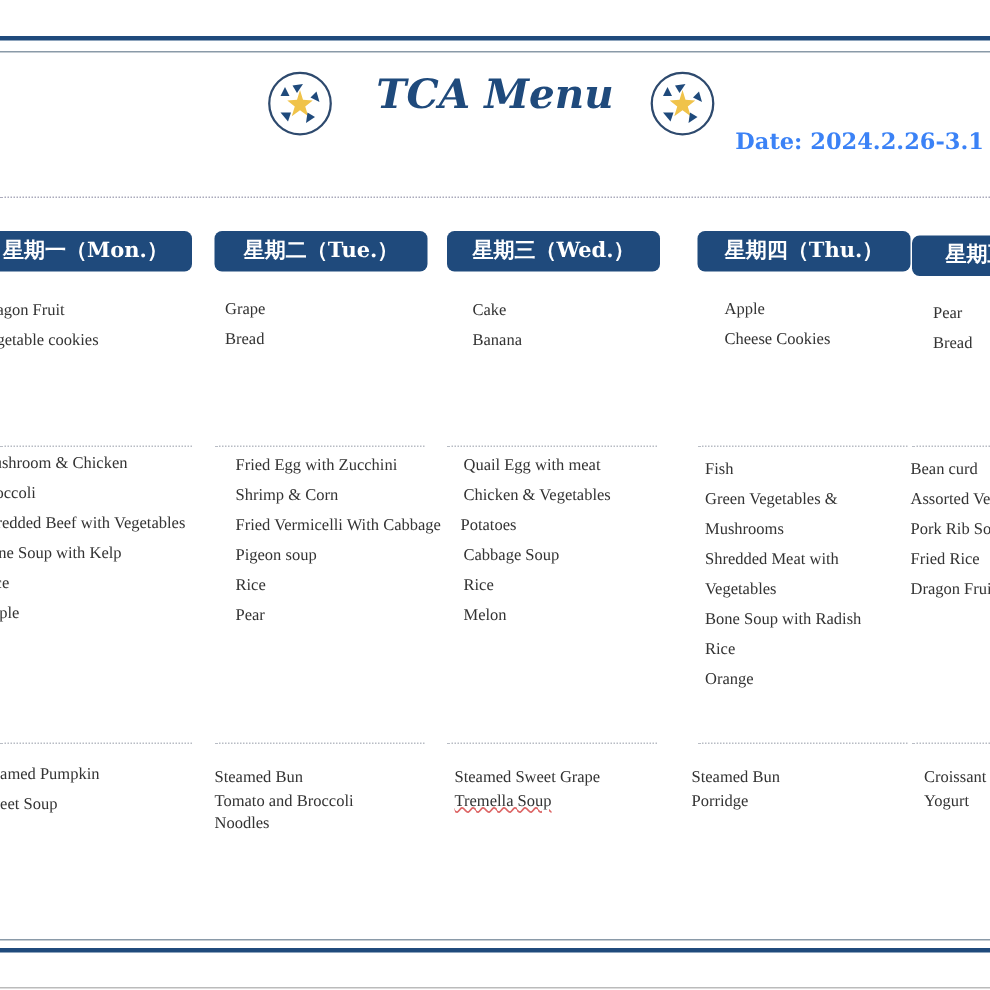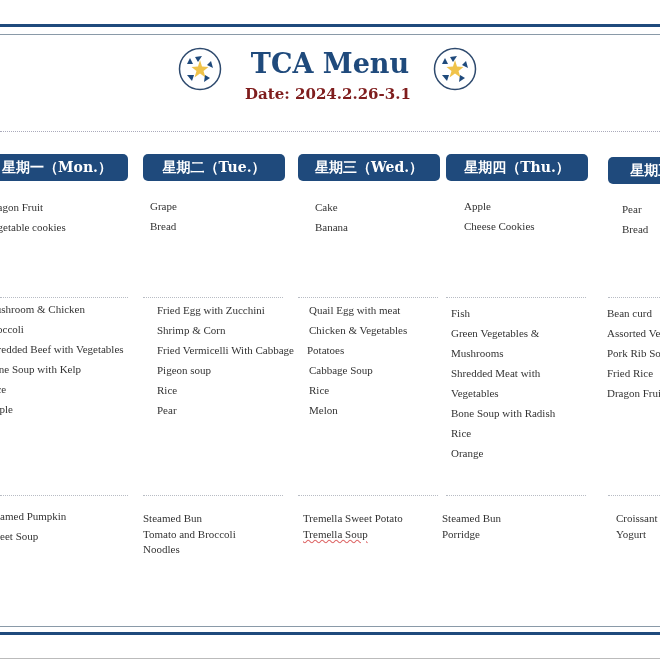--- a/index.html
+++ b/index.html
@@ -4,22 +4,22 @@
 <style>
   html, body { margin:0; padding:0; }
   body { width:660px; height:660px; background:#ffffff; position:relative; overflow:hidden; font-family:"Liberation Serif", serif; color:#333; }
   .rule-top { position:absolute; left:0; right:0; top:24px; height:3px; background:#1f4a7c; }
   .rule-top2 { position:absolute; left:0; right:0; top:34px; height:1px; background:#8a9aa8; }
   .rule-bot1 { position:absolute; left:0; right:0; top:626px; height:1px; background:#8a9aa8; }
   .rule-bot2 { position:absolute; left:0; right:0; top:632px; height:3px; background:#1f4a7c; }
   .rule-bot3 { position:absolute; left:0; right:0; top:658px; height:1px; background:#bbb; }
   .header { position:absolute; left:0; right:0; top:42px; height:65px; }
   .logo { position:absolute; top:5px; width:44px; height:44px; }
-  .title { position:absolute; left:0; right:0; top:6px; text-align:center; font-family:"DejaVu Serif", serif; font-weight:bold; color:#1f4a7c; font-size:27px; letter-spacing:0px; }
-  .date { position:absolute; left:0; right:4px; top:43px; text-align:center; font-family:"DejaVu Serif", serif; font-weight:bold; color:#7f1d1d; font-size:15px; }
+  .title { position:absolute; left:0; right:0; top:6px; text-align:center; font-family:"DejaVu Serif", serif; font-weight:bold; color:#1f4a7c; font-size:27px; letter-spacing:0px;font-style:italic; }
+  .date { position:absolute; left:0; right:4px; top:43px; text-align:right; font-family:"DejaVu Serif", serif; font-weight:bold; color:#3b82f6; font-size:15px; }
   .dotline { position:absolute; left:0; right:0; top:131px; border-top:1px dotted #aab; }
   .col { position:absolute; top:154px; width:142px; }
   .dayhead { height:27px; background:#1f4a7c; border-radius:5px; color:#fff; font-family:"DejaVu Serif", serif; font-weight:bold; font-size:14px; line-height:27px; text-align:center; white-space:nowrap; overflow:hidden; }
   .sec { position:absolute; left:0; right:0; font-size:11px; line-height:20px; white-space:nowrap; }
   .sep { position:absolute; height:0; border-top:1px dotted #b8bcc4; }
   .underline-red { text-decoration: underline wavy #d66; }
 </style>
 </head>
 <body>
 
@@ -111,26 +111,26 @@
   <div class="sec" style="top:146px; left:11px">
     <div>Quail Egg with meat</div>
     <div>Chicken &amp; Vegetables</div>
     <div style="margin-left:-2px">Potatoes</div>
     <div>Cabbage Soup</div>
     <div>Rice</div>
     <div>Melon</div>
   </div>
   <div class="sep" style="top:341px; left:0; width:140px"></div>
   <div class="sec" style="top:357px; left:5px; line-height:15.5px">
-    <div>Tremella Sweet Potato</div>
+    <div>Steamed Sweet Grape</div>
     <div class="underline-red">Tremella Soup</div>
   </div>
 </div>
 
-<div class="col" style="left:446px">
+<div class="col" style="left:465px">
   <div class="dayhead">星期四（Thu.）</div>
   <div class="sec" style="top:42px; left:18px">
     <div>Apple</div>
     <div>Cheese Cookies</div>
   </div>
   <div class="sep" style="top:143px; left:0; width:140px"></div>
   <div class="sec" style="top:149px; left:5px">
     <div>Fish</div>
     <div>Green Vegetables &amp;</div>
     <div>Mushrooms</div>

